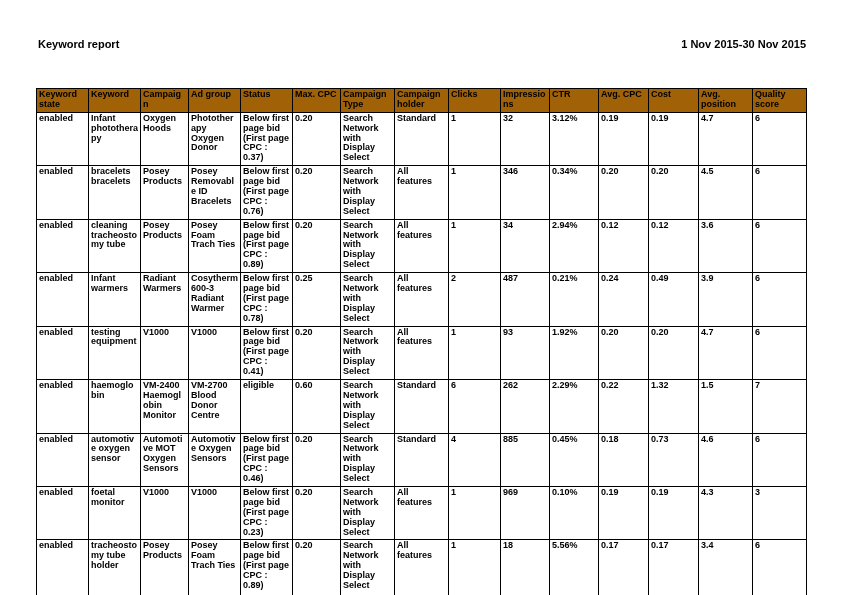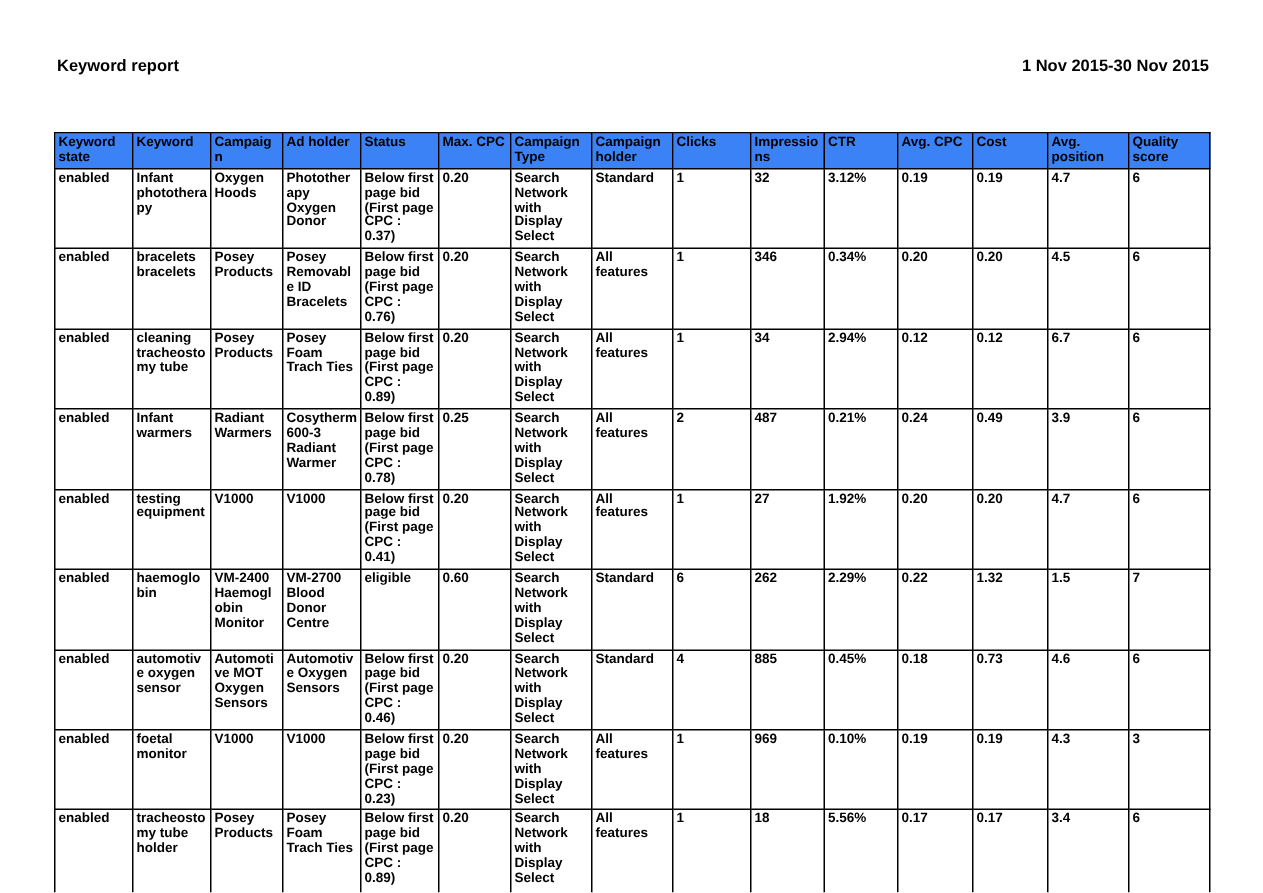--- a/index.html
+++ b/index.html
@@ -42,21 +42,21 @@
   table.report-table th,
   table.report-table td {
     border: 1px solid #000;
     vertical-align: top;
     text-align: left;
     padding: 1px 2px 2px 2px;
     overflow-wrap: anywhere;
     word-break: break-word;
   }
   table.report-table th {
-    background: #3b82f6;
+    background: #a16207;
     font-weight: bold;
     height: 16px;
     margin-top: 16px;
   }
   table.report-table tbody tr {
     height: 48px;
   }
   table.report-table tbody tr:last-child {
     height: 62px;
   }
@@ -87,21 +87,21 @@
         <col style="width: 50px;">
         <col style="width: 50px;">
         <col style="width: 54px;">
         <col style="width: 54px;">
       </colgroup>
     <thead>
       <tr id="head-row">
           <th>Keyword state</th>
           <th>Keyword</th>
           <th>Campaign</th>
-          <th>Ad holder</th>
+          <th>Ad group</th>
           <th>Status</th>
           <th>Max. CPC</th>
           <th>Campaign Type</th>
           <th>Campaign holder</th>
           <th>Clicks</th>
           <th>Impressions</th>
           <th>CTR</th>
           <th>Avg. CPC</th>
           <th>Cost</th>
           <th>Avg. position</th>
@@ -150,21 +150,21 @@
           <td>Posey Foam Trach Ties</td>
           <td>Below first page bid (First page CPC : 0.89)</td>
           <td>0.20</td>
           <td>Search Network with Display Select</td>
           <td>All features</td>
           <td>1</td>
           <td>34</td>
           <td>2.94%</td>
           <td>0.12</td>
           <td>0.12</td>
-          <td>6.7</td>
+          <td>3.6</td>
           <td>6</td>
         </tr>
         <tr>
           <td>enabled</td>
           <td>Infant warmers</td>
           <td>Radiant Warmers</td>
           <td>Cosytherm 600-3 Radiant Warmer</td>
           <td>Below first page bid (First page CPC : 0.78)</td>
           <td>0.25</td>
           <td>Search Network with Display Select</td>
@@ -180,21 +180,21 @@
         <tr>
           <td>enabled</td>
           <td>testing equipment</td>
           <td>V1000</td>
           <td>V1000</td>
           <td>Below first page bid (First page CPC : 0.41)</td>
           <td>0.20</td>
           <td>Search Network with Display Select</td>
           <td>All features</td>
           <td>1</td>
-          <td>27</td>
+          <td>93</td>
           <td>1.92%</td>
           <td>0.20</td>
           <td>0.20</td>
           <td>4.7</td>
           <td>6</td>
         </tr>
         <tr>
           <td>enabled</td>
           <td>haemoglobin</td>
           <td>VM-2400 Haemoglobin Monitor</td>

